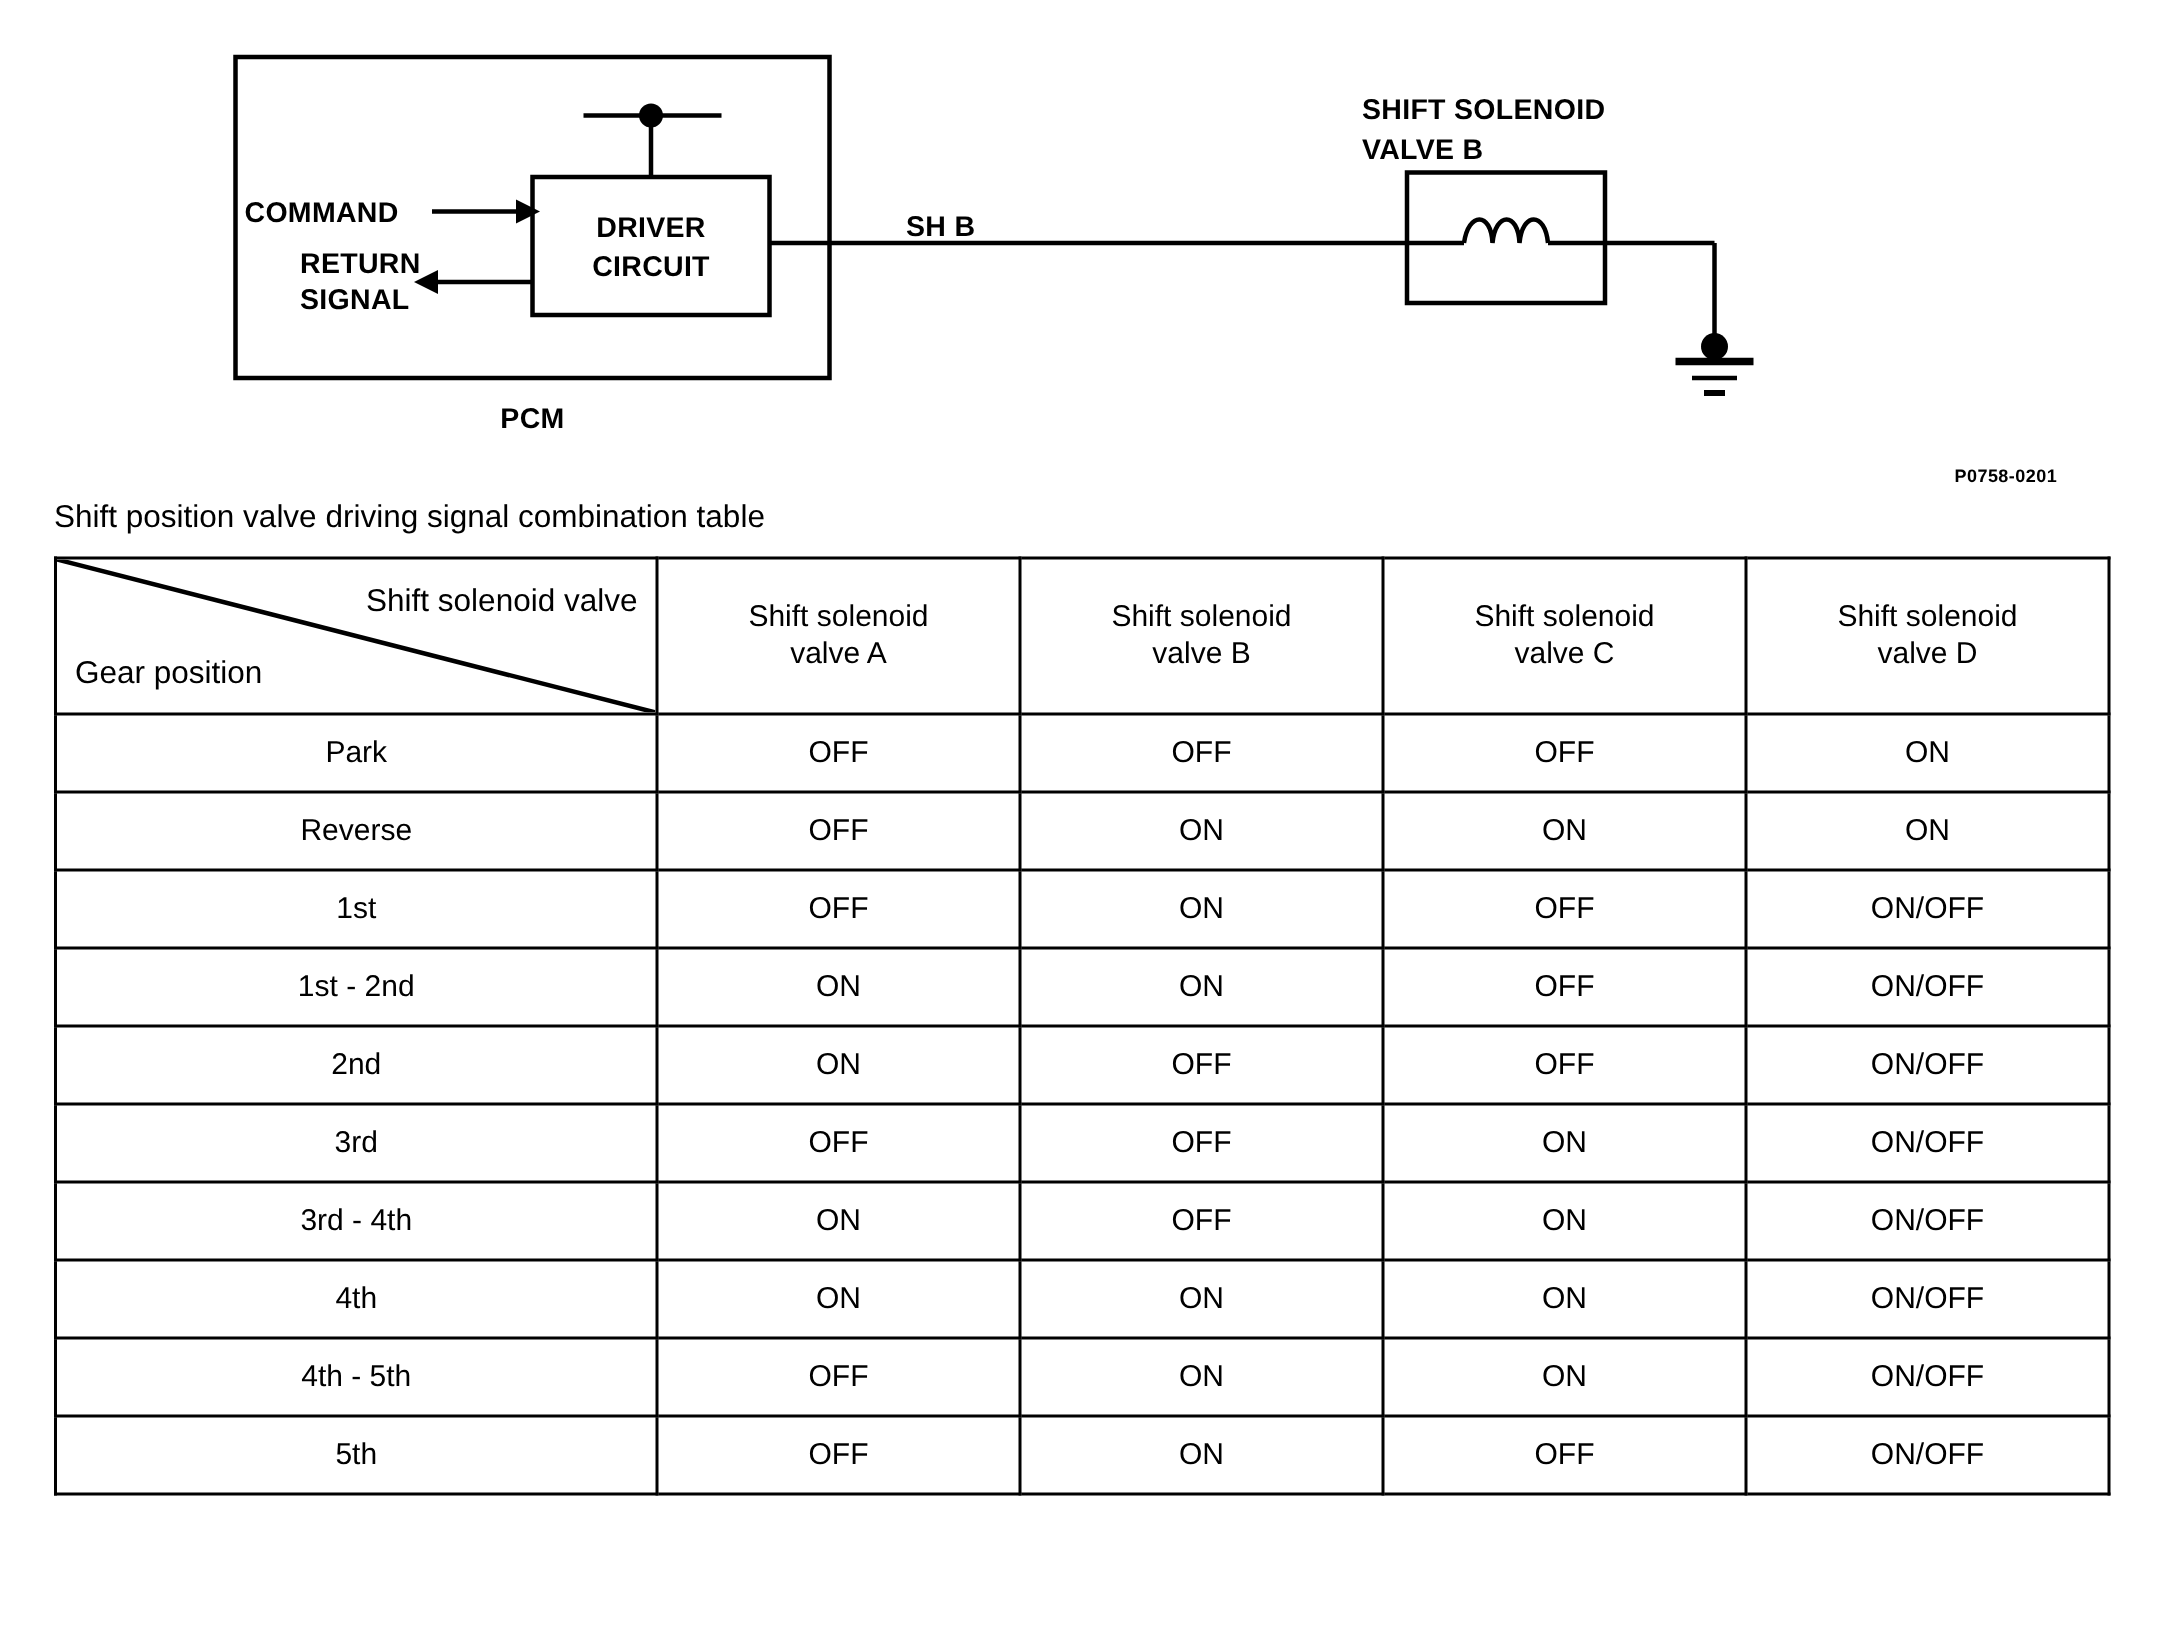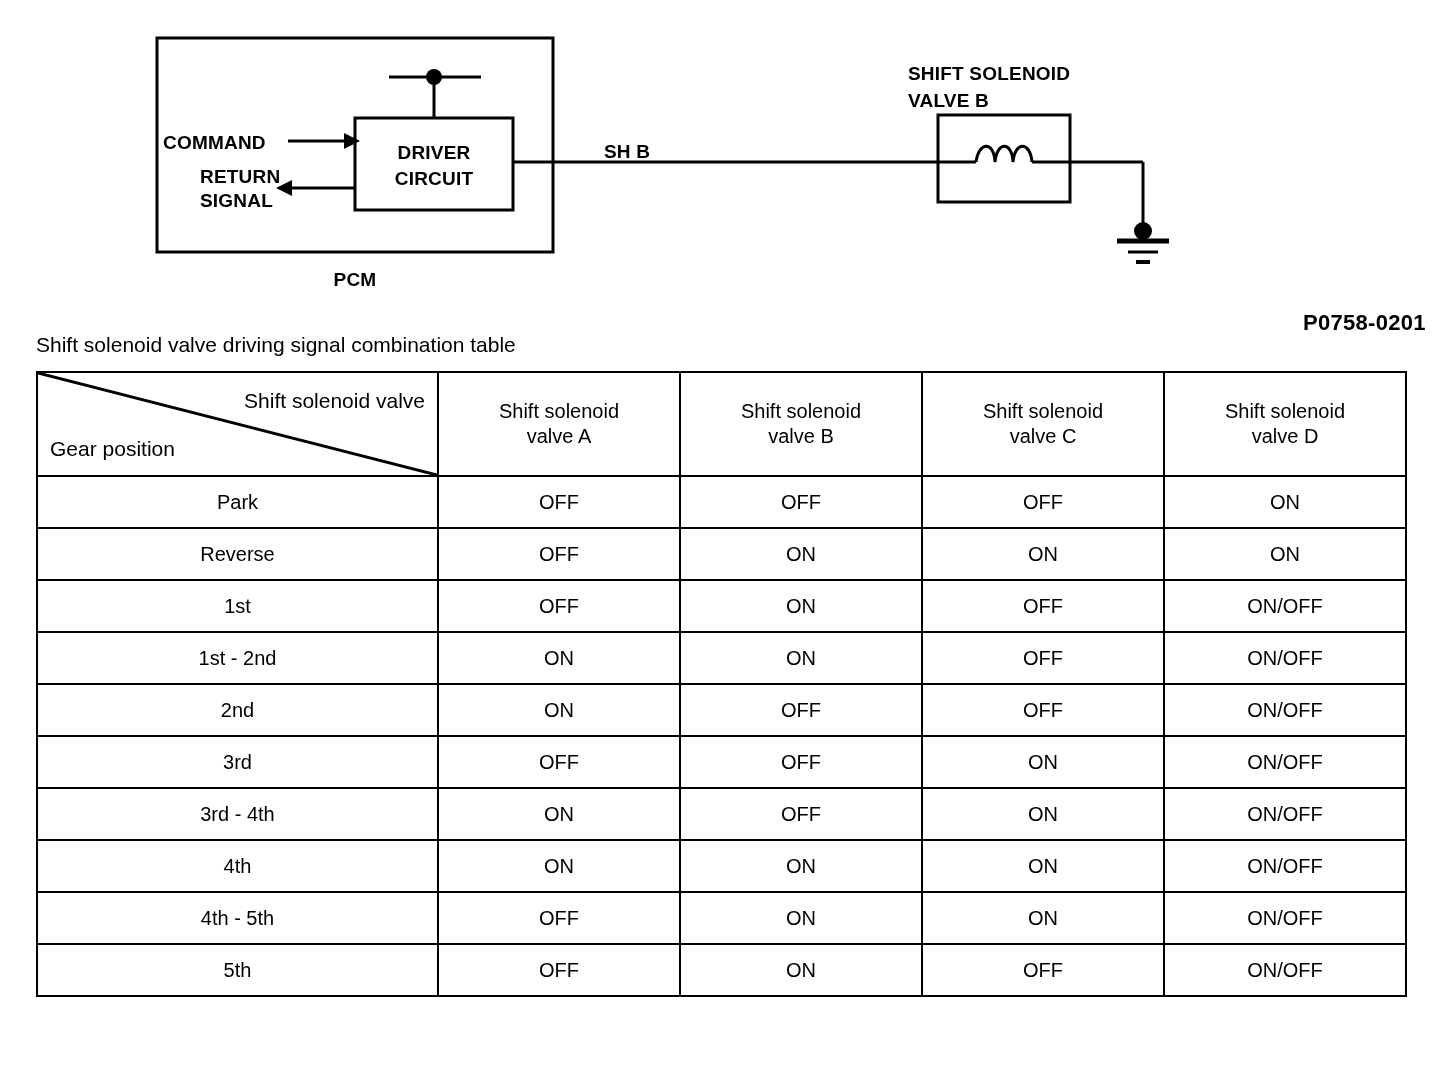--- a/index.html
+++ b/index.html
@@ -43,21 +43,21 @@
   #label-driver    { left: 355px; top: 140px; width: 158px; text-align: center; line-height: 26px; }
   #label-shb       { left: 604px; top: 140px; }
   #label-solenoid  { left: 908px; top: 60px; line-height: 27px; }
   #label-pcm       { left: 157px; top: 268px; width: 396px; text-align: center; }
 
   #ref-code {
     position: absolute;
     left: 1303px;
     top: 310px;
     font-weight: bold;
-    font-size: 22px;
+    font-size: 12px;
     letter-spacing: 0.3px;
     white-space: pre;
   }
 
   
   #table-caption {
     position: absolute;
     left: 36px;
     top: 333px;
     font-size: 21px;
@@ -165,21 +165,21 @@
   <div class="diag-label" id="label-driver">DRIVER
 CIRCUIT</div>
   <div class="diag-label" id="label-shb">SH B</div>
   <div class="diag-label" id="label-solenoid">SHIFT SOLENOID
 VALVE B</div>
   <div class="diag-label" id="label-pcm">PCM</div>
 
   <div id="ref-code">P0758-0201</div>
 </div>
 
-<div id="table-caption">Shift solenoid valve driving signal combination table</div>
+<div id="table-caption">Shift position valve driving signal combination table</div>
 
 <table id="signal-table">
   <colgroup>
     <col class="c-gear">
       <col class="c-val">
       <col class="c-val">
       <col class="c-val">
       <col class="c-val">
   </colgroup>
   <tbody id="table-body">

